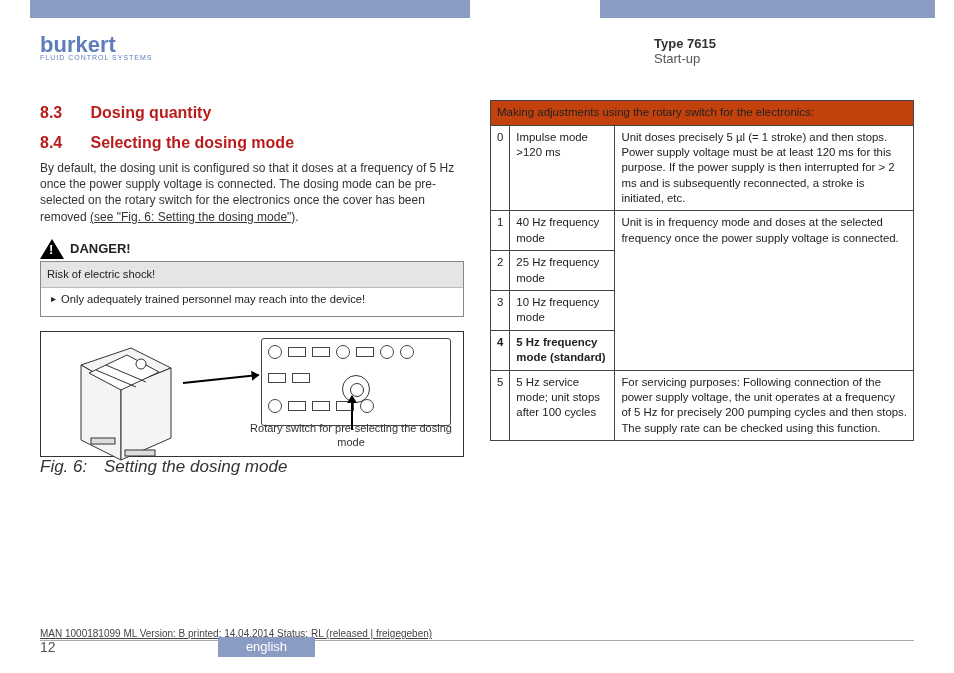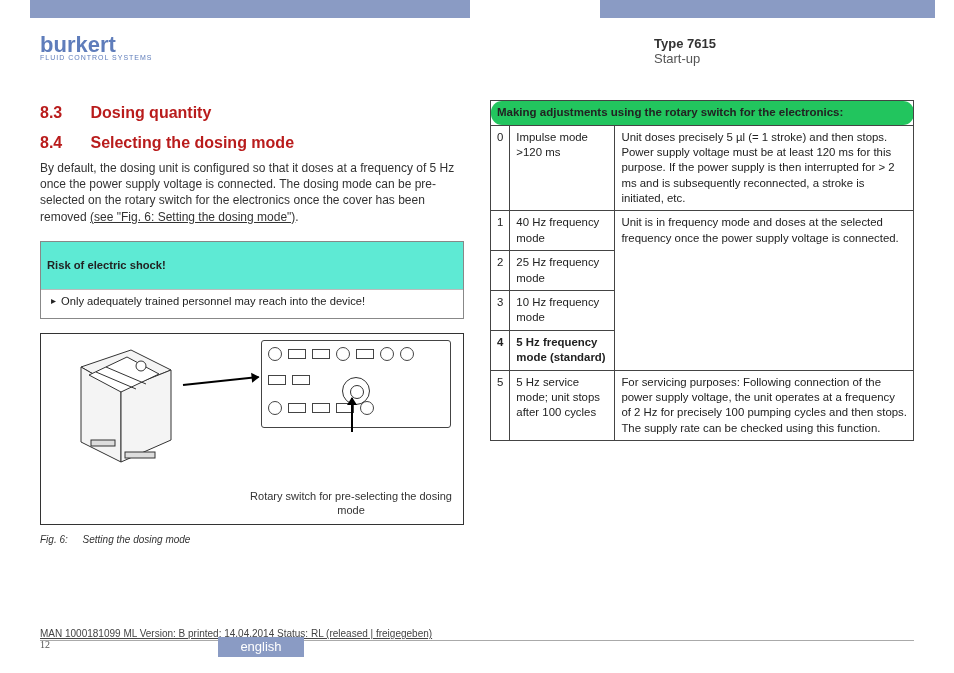--- a/index.html
+++ b/index.html
@@ -56,31 +56,31 @@
     font-family: Arial;
   }
   .danger-label { font-weight: bold; font-size: 13px; }
   .danger-box {
     border: 1px solid #888;
     margin-top: 2px;
     font-size: 11.2px;
     line-height: 1.35;
   }
   .danger-title {
-    background: #5eead4;
-    font-weight: bold;
-    padding: 16px 6px;
+    background: #e5e5e5;
+    font-weight: normal;
+    padding: 5px 6px;
     border-bottom: 1px solid #bbb;
   }
   .danger-list { padding: 4px 6px 6px 10px; }
   .danger-list li { list-style: none; margin-bottom: 3px; padding-left: 10px; position: relative; }
   .danger-list li::before { content: "▸"; position: absolute; left: 0; top: 0; font-size: 10px; }
   .figure-box {
     border: 1px solid #333;
-    height: 192px;
+    height: 126px;
     margin-top: 4px;
     position: relative;
   }
   .device-iso {
     position: absolute; left: 20px; top: 8px; width: 130px; height: 130px;
   }
   .panel {
     position: absolute; left: 220px; top: 6px; width: 190px; height: 88px;
     border: 1.5px solid #444; border-radius: 3px;
   }
@@ -114,52 +114,51 @@
   }
   .arrow-diag::after {
     content: ""; position: absolute; right: -1px; top: -4px;
     border-top: 5px solid transparent; border-bottom: 5px solid transparent;
     border-left: 8px solid #000;
   }
   .fig-sublabel {
     position: absolute; left: 200px; bottom: 6px; width: 220px;
     font-size: 11px; text-align: center; color: #333; line-height: 1.25;
   }
-  .fig-caption { font-style: italic; font-size: 10px; margin-top: 9px; color: #333; }
+  .fig-caption { font-style: italic; font-size: 17px; margin-top: 0; color: #333; }
   .fig-caption .fignum { font-style: italic; margin-right: 12px; }
   table.rotary {
     width: 100%;
     border-collapse: collapse;
     font-size: 11.4px;
     line-height: 1.35;
   }
   table.rotary th, table.rotary td {
     border: 1px solid #444;
     padding: 4px 6px;
     vertical-align: top;
     text-align: left;
   }
   table.rotary th {
-    background: #22c55e;
-    font-weight: bold;
+    background: #c2410c;
+    font-weight: normal;
     font-size: 11.5px;
-    border-radius: 11px;
   }
   table.rotary .stdrow td { font-weight: bold; }
   .footer-meta {
     position: absolute; left: 40px; bottom: 32px; right: 40px;
     border-bottom: 1px solid #aaa;
     font-size: 10px; color: #444; text-decoration: underline;
     padding-bottom: 1px;
   }
   .footer-bar { position: absolute; left: 40px; right: 40px; bottom: 14px; height: 22px; }
-  .page-num { position: absolute; left: 0; top: 2px; font-size: 10px; color: #555; font-family: Liberation Serif, serif; }
+  .page-num { position: absolute; left: 0; top: 2px; font-size: 14px; color: #555; }
   .lang-tab {
     position: absolute; left: 178px; top: 0;
-    width: 86px; height: 20px;
+    width: 97px; height: 20px;
     background: #8a9bc4;
     color: #fff;
     font-size: 13px;
     text-align: center;
     line-height: 20px;
   }
 </style>
 </head>
 <body>
 
@@ -189,20 +188,24 @@
     <h2>
       <span class="num">8.4</span>
       <span>Selecting the dosing mode</span>
     </h2>
     <p>
       <span>By default, the dosing unit is configured so that it doses at a frequency of 5 Hz once the power supply voltage is connected. The dosing mode can be pre-selected on the rotary switch for the electronics once the cover has been removed </span>
       <span class="figref">(see "Fig. 6: Setting the dosing mode")</span><span>.</span>
     </p>
 
     <div class="danger-block">
+      <div class="danger-head">
+        <div class="tri"></div>
+        <div class="danger-label">DANGER!</div>
+      </div>
       <div class="danger-box">
         <div class="danger-title">Risk of electric shock!</div>
         <ul class="danger-list">
           <li>Only adequately trained personnel may reach into the device!</li>
         </ul>
       </div>
     </div>
 
     <div class="figure-box">
       <svg class="device-iso" viewBox="0 0 130 130">
@@ -281,21 +284,21 @@
         <td>10 Hz frequency mode</td>
       </tr>
       <tr class="stdrow">
         <td>4</td>
         <td>5 Hz frequency mode (standard)</td>
       </tr>
 
       <tr>
         <td>5</td>
         <td style="white-space:pre-line">5 Hz service mode; unit stops after 100 cycles</td>
-        <td style="white-space:pre-line">For servicing purposes: Following connection of the power supply voltage, the unit operates at a frequency of 2 Hz for precisely 100 pumping cycles and then stops.
+        <td style="white-space:pre-line">For servicing purposes: Following connection of the power supply voltage, the unit operates at a frequency of 5 Hz for precisely 200 pumping cycles and then stops.
 The supply rate can be checked using this function.</td>
       </tr>
     </tbody>
       </table>
   </div>
 </div>
 
 <div class="footer-meta">MAN 1000181099 ML Version: B printed: 14.04.2014 Status: RL (released | freigegeben)</div>
 <div class="footer-bar">
   <div class="page-num">12</div>

